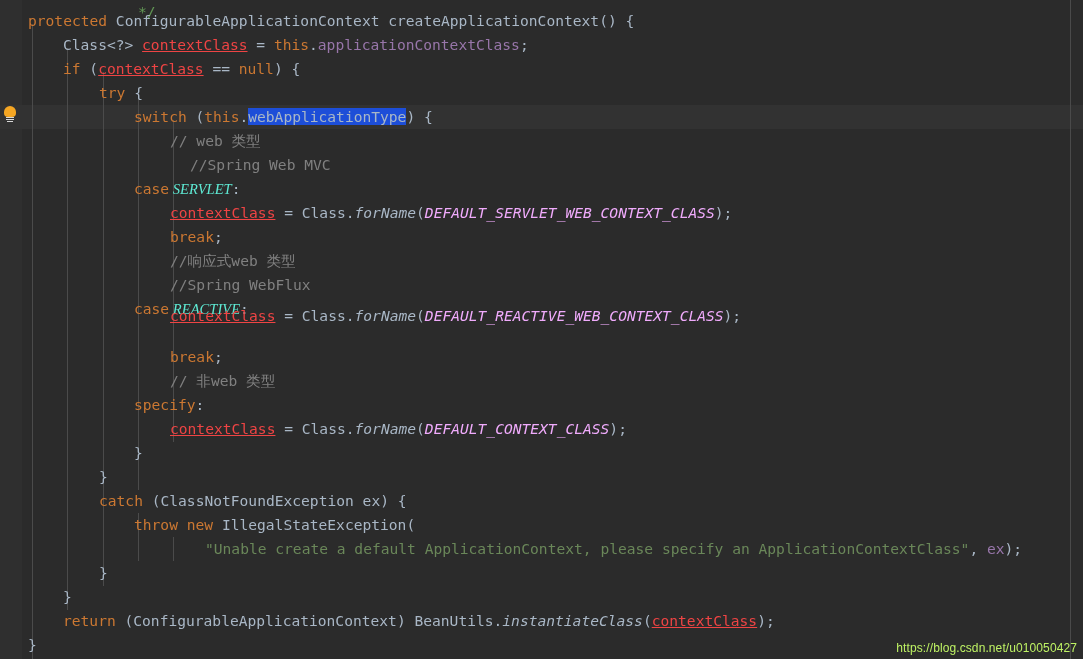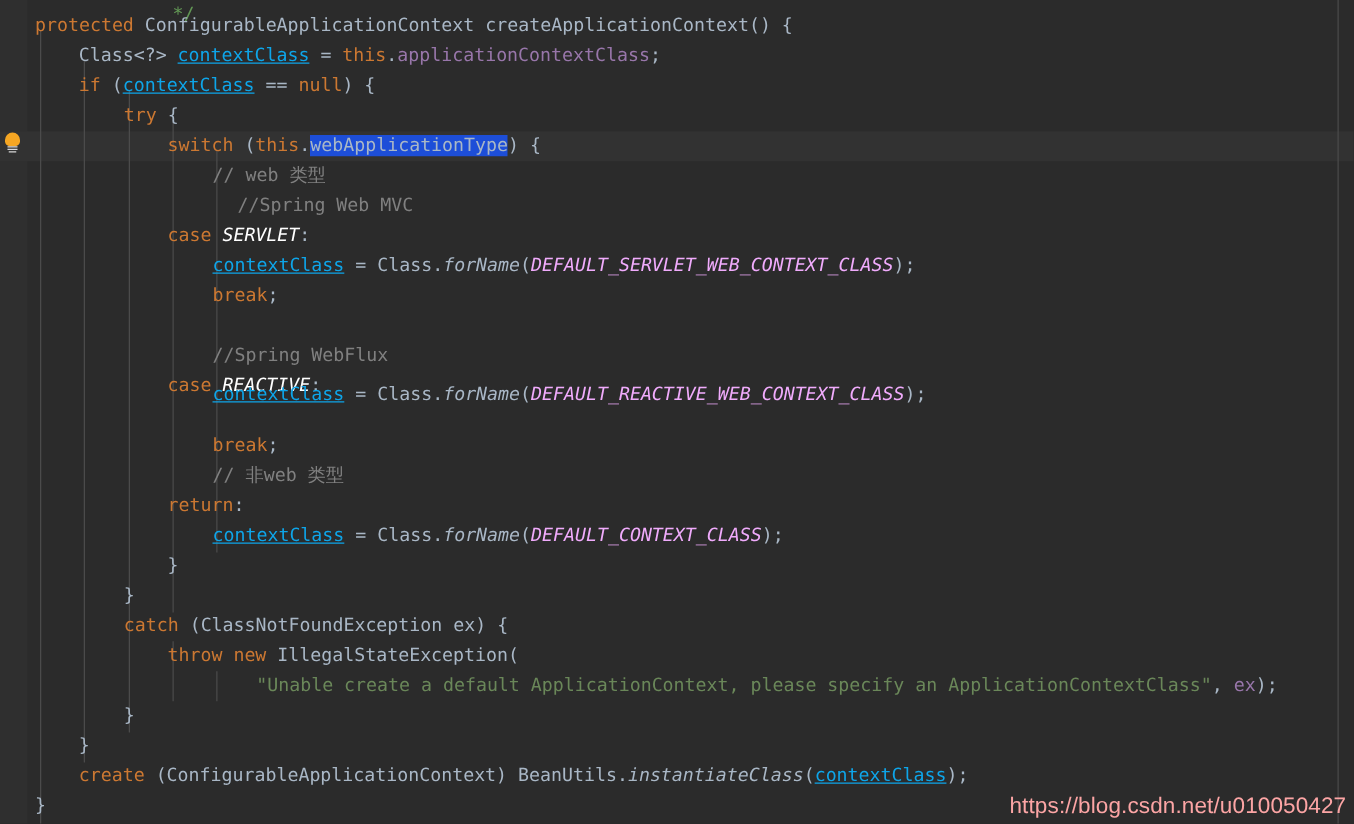--- a/index.html
+++ b/index.html
@@ -125,31 +125,31 @@
   .kw      { color: #cc7832; }          
   .type    { color: #a9b7c6; }          
   .field   { color: #9876aa; }          
   .fielduc { color: #f0abfc; font-style: italic; }  
   .fld-sel { color: #a9b7c6; background: #1d4ed8; } 
   .plain   { color: #a9b7c6; }
   .cmt     { color: #808080; }          
   .doc     { color: #629755; }          
   .str     { color: #6a8759; }          
   .meth    { color: #a9b7c6; font-style: italic; }  
-  .local-u { color: #0ea5e9; text-decoration: underline; text-align: center; }
-  .enumc   { color: #ffffff; font-style: italic; }
+  .local-u { color: #ef4444; text-decoration: underline; text-align: center; }
+  .enumc   { color: #5eead4; font-style: italic; font-family: Liberation Serif, serif; }
 
   
   .watermark {
     position: absolute;
     right: 6px;
     bottom: 4px;
     font-family: "Liberation Sans", sans-serif;
-    font-size: 18px;
-    color: #fca5a5;
+    font-size: 12px;
+    color: #bef264;
     letter-spacing: 0.1px;
   }
 </style>
 </head>
 <body>
 
 <div id="editor">
 
   <div class="gutter"></div>
 
@@ -189,50 +189,51 @@
     <div class="line" style="top:129px; left:170px;"><span class="cmt">// web 类型</span></div>
 
     <div class="line" style="top:153px; left:170px;margin-left:20px;"><span class="cmt">//Spring Web MVC</span></div>
 
     <div class="line" style="top:177px; left:134px;"><span class="kw">case</span><span class="enumc"> SERVLET</span><span class="plain">:</span></div>
 
     <div class="line" style="top:201px; left:170px;"><span class="local-u">contextClass</span><span class="plain"> = </span><span class="plain">Class</span><span class="plain">.</span><span class="meth">forName</span><span class="plain">(</span><span class="fielduc">DEFAULT_SERVLET_WEB_CONTEXT_CLASS</span><span class="plain">);</span></div>
 
     <div class="line" style="top:225px; left:170px;"><span class="kw">break</span><span class="plain">;</span></div>
 
+    <div class="line" style="top:249px; left:170px;"><span class="cmt">//响应式web 类型</span></div>
 
     <div class="line" style="top:273px; left:170px;"><span class="cmt">//Spring WebFlux</span></div>
 
     <div class="line" style="top:297px; left:134px;"><span class="kw">case</span><span class="enumc"> REACTIVE</span><span class="plain">:</span></div>
 
     <div class="line" style="top:304px; left:170px;"><span class="local-u">contextClass</span><span class="plain"> = </span><span class="plain">Class</span><span class="plain">.</span><span class="meth">forName</span><span class="plain">(</span><span class="fielduc">DEFAULT_REACTIVE_WEB_CONTEXT_CLASS</span><span class="plain">);</span></div>
 
     <div class="line" style="top:345px; left:170px;"><span class="kw">break</span><span class="plain">;</span></div>
 
     <div class="line" style="top:369px; left:170px;"><span class="cmt">// 非web 类型</span></div>
 
-    <div class="line" style="top:393px; left:134px;"><span class="kw">return</span><span class="plain">:</span></div>
+    <div class="line" style="top:393px; left:134px;"><span class="kw">specify</span><span class="plain">:</span></div>
 
     <div class="line" style="top:417px; left:170px;"><span class="local-u">contextClass</span><span class="plain"> = </span><span class="plain">Class</span><span class="plain">.</span><span class="meth">forName</span><span class="plain">(</span><span class="fielduc">DEFAULT_CONTEXT_CLASS</span><span class="plain">);</span></div>
 
     <div class="line" style="top:441px; left:134px;"><span class="plain">}</span></div>
 
     <div class="line" style="top:465px; left:99px;"><span class="plain">}</span></div>
 
     <div class="line" style="top:489px; left:99px;"><span class="kw">catch</span><span class="plain"> (ClassNotFoundException ex) {</span></div>
 
     <div class="line" style="top:513px; left:134px;"><span class="kw">throw</span><span class="kw"> new</span><span class="plain"> IllegalStateException(</span></div>
 
     <div class="line" style="top:537px; left:205px;"><span class="str">"Unable create a default ApplicationContext, please specify an ApplicationContextClass"</span><span class="plain">, </span><span class="field">ex</span><span class="plain">);</span></div>
 
     <div class="line" style="top:561px; left:99px;"><span class="plain">}</span></div>
 
     <div class="line" style="top:585px; left:63px;"><span class="plain">}</span></div>
 
-    <div class="line" style="top:609px; left:63px;"><span class="kw">create</span><span class="plain"> (ConfigurableApplicationContext) BeanUtils</span><span class="plain">.</span><span class="meth">instantiateClass</span><span class="plain">(</span><span class="local-u">contextClass</span><span class="plain">);</span></div>
+    <div class="line" style="top:609px; left:63px;"><span class="kw">return</span><span class="plain"> (ConfigurableApplicationContext) BeanUtils</span><span class="plain">.</span><span class="meth">instantiateClass</span><span class="plain">(</span><span class="local-u">contextClass</span><span class="plain">);</span></div>
 
     <div class="line" style="top:633px; left:28px;"><span class="plain">}</span></div>
 
   </div>
 
   <div class="watermark">https://blog.csdn.net/u010050427</div>
 
 </div>
 
 </body></html>

